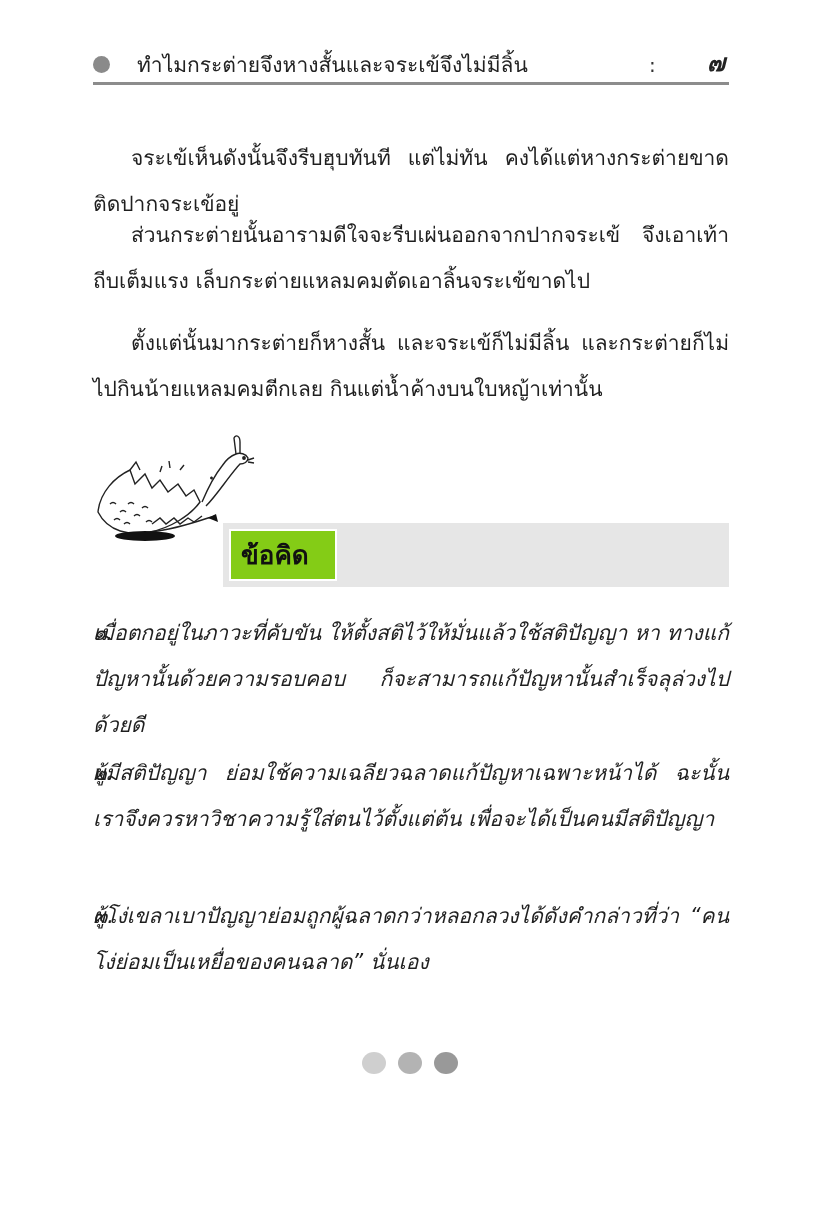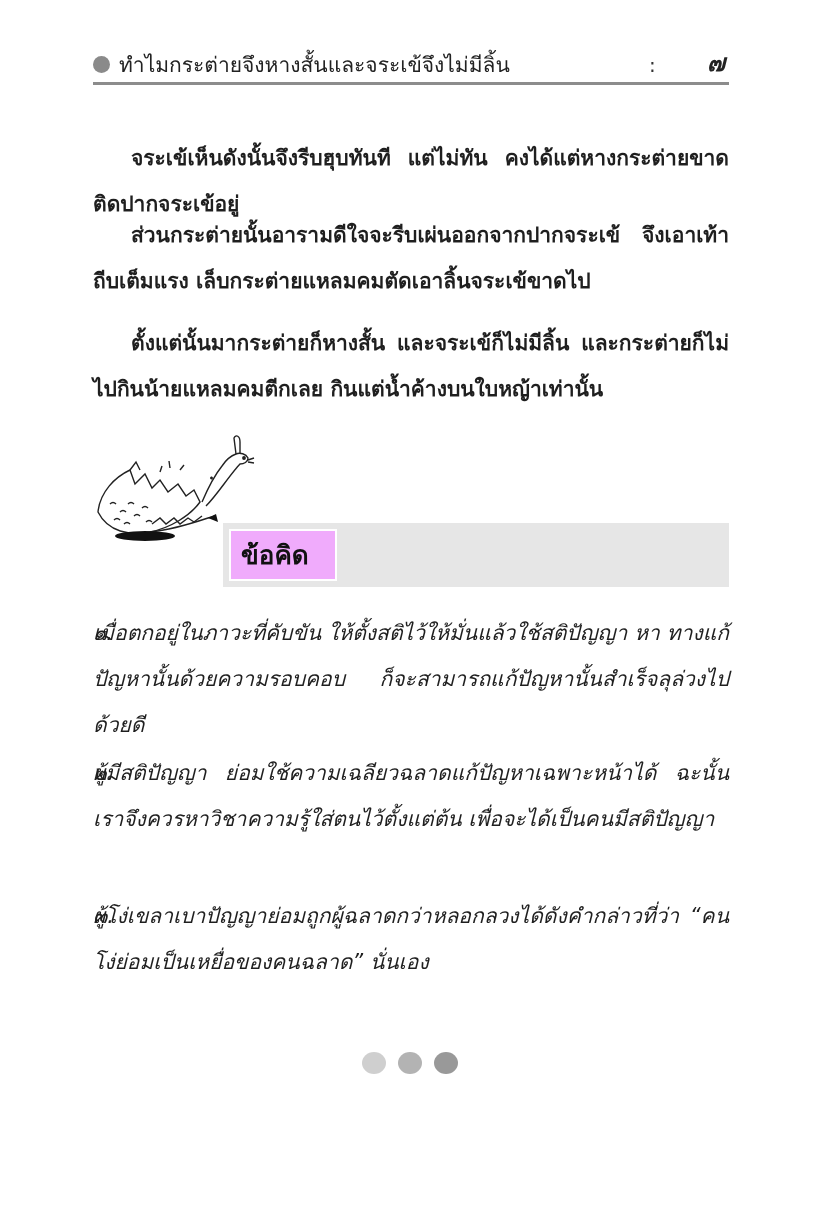--- a/index.html
+++ b/index.html
@@ -10,43 +10,43 @@
     }
     .header {
       position: absolute; left: 93px; top: 50px; width: 636px; height: 32px;
       border-bottom: 3px solid #8c8c8c;
     }
     .header .bullet {
       position: absolute; left: 0; top: 6px; width: 17px; height: 17px;
       border-radius: 50%; background: #8a8a8a;
     }
     .header .title {
-      position: absolute; left: 26px; top: 0; font-size: 21px; line-height: 30px;
+      position: absolute; left: 44px; top: 0; font-size: 21px; line-height: 30px;
       color: #222;
     }
     .header .colon {
       position: absolute; left: 556px; top: 0; font-size: 20px; line-height: 30px; color: #333;
     }
     .header .page-num {
       position: absolute; right: 4px; top: -2px; font-size: 24px; line-height: 30px;
       font-style: italic; font-weight: bold; color: #222;
     }
     .para {
       position: absolute; left: 93px; width: 636px; font-size: 21px; line-height: 46px;
-      text-align: justify; color: #1f1f1f; font-weight: bold;
+      text-align: justify; color: #1f1f1f;
     }
     .para .indent { display: inline-block; width: 38px; }
     .illustration { position: absolute; left: 90px; top: 432px; width: 170px; height: 120px; }
     .banner {
       position: absolute; left: 223px; top: 523px; width: 506px; height: 64px;
       background: #e6e6e6;
     }
     .banner .label-box {
       position: absolute; left: 6px; top: 6px; width: 108px; height: 52px;
-      background: #f0abfc; border: 2px solid #ffffff; box-sizing: border-box;
+      background: #84cc16; border: 2px solid #ffffff; box-sizing: border-box;
     }
     .banner .label {
       position: absolute; left: 10px; top: 6px; font-size: 26px; font-weight: bold;
       color: #111; line-height: 36px;
     }
     .moral {
       position: absolute; left: 93px; width: 636px; font-size: 21px; line-height: 46px;
       font-style: italic; color: #1f1f1f;
     }
     .moral .num { position: absolute; left: 0; top: 0; width: 38px; }

